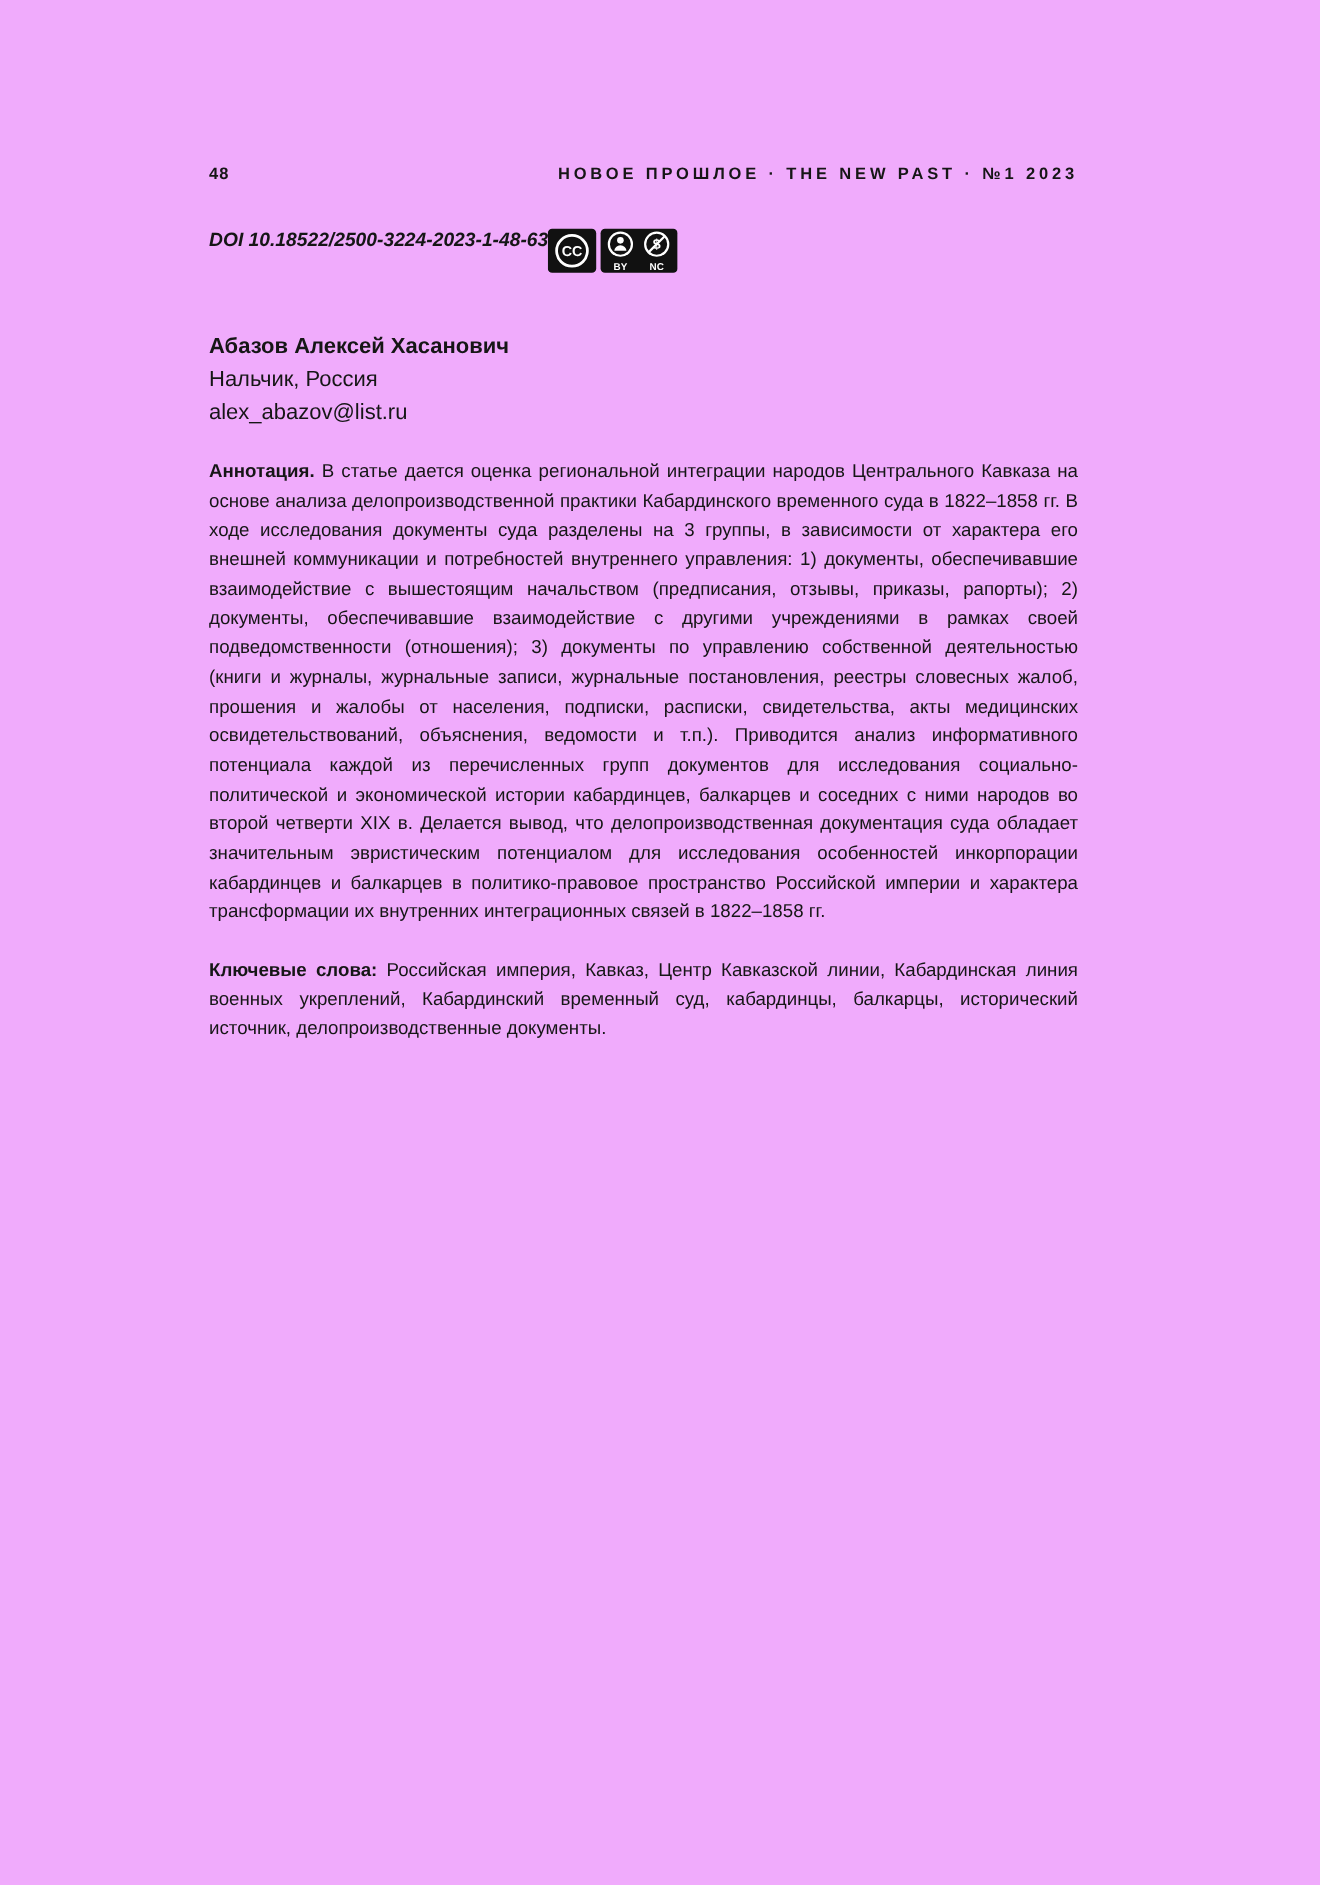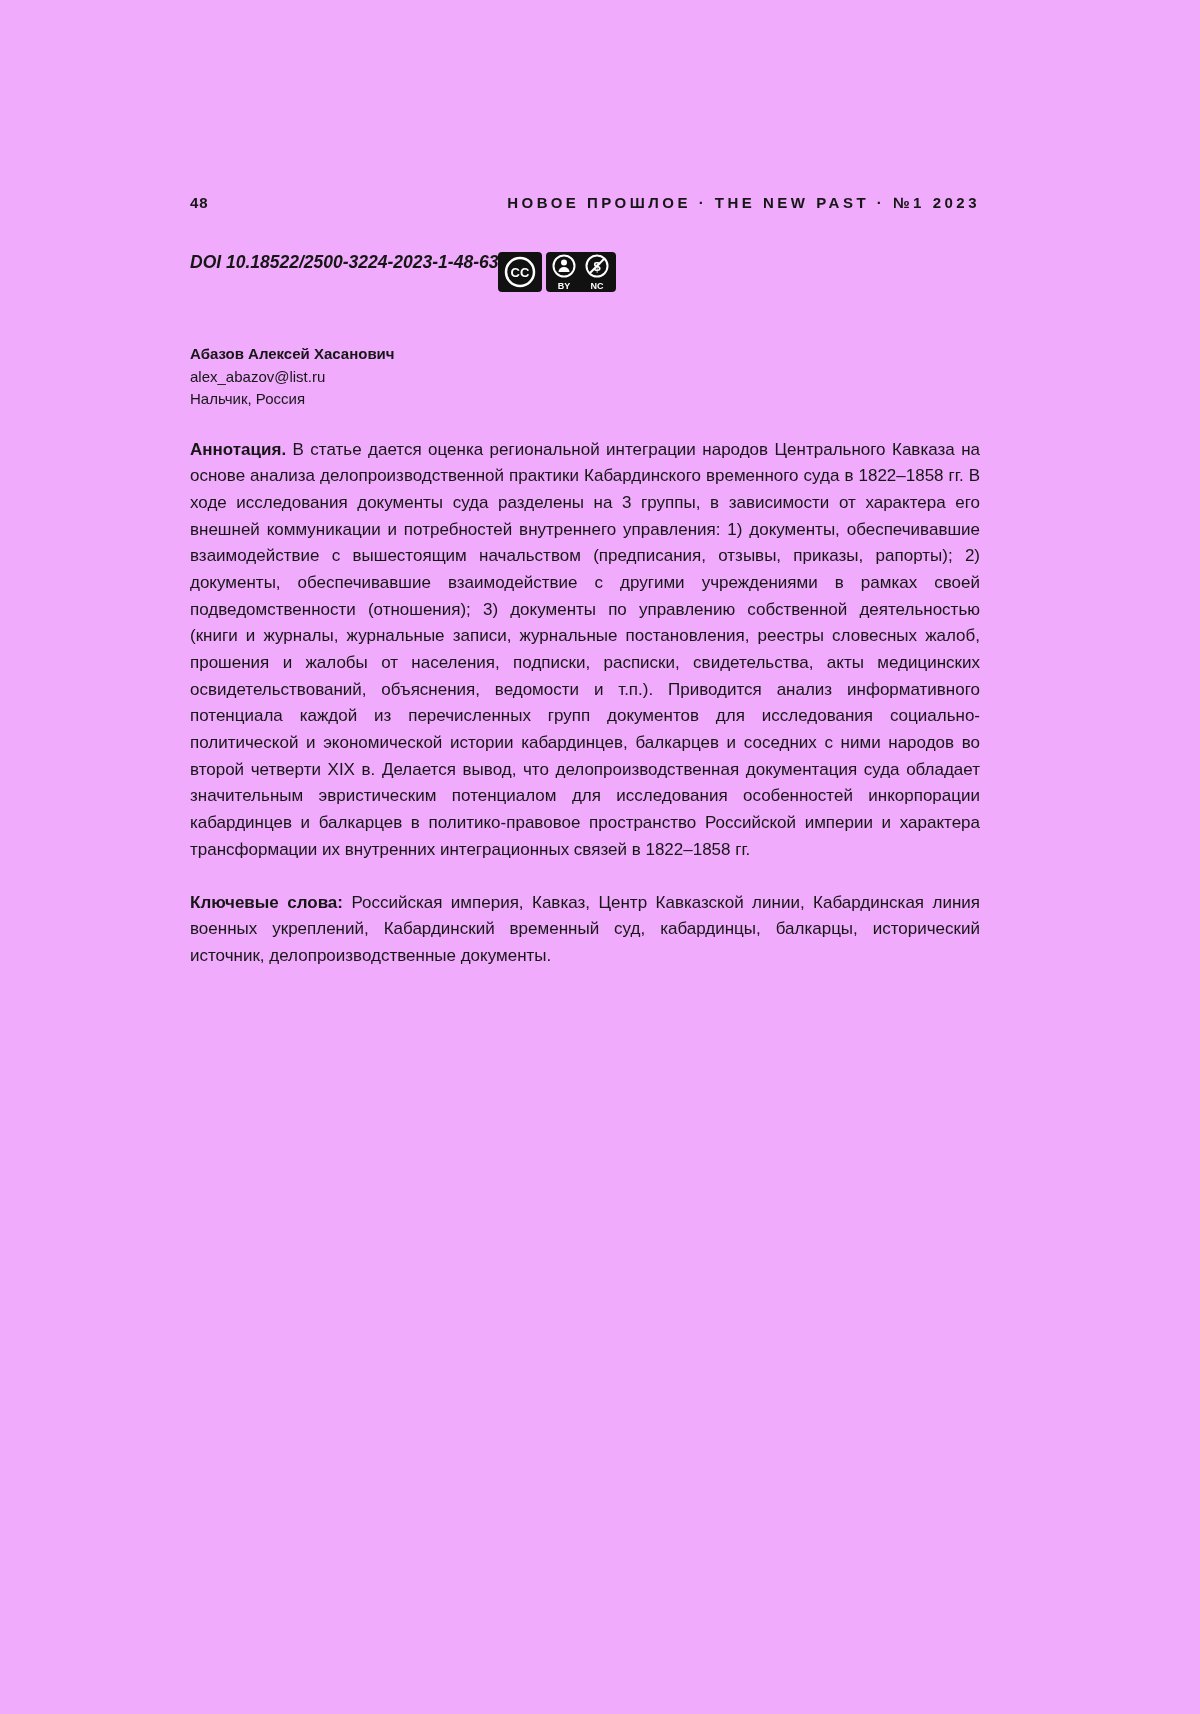--- a/index.html
+++ b/index.html
@@ -18,21 +18,21 @@
     width:790px;
   }
   .running-head {
     display:flex;
     justify-content:space-between;
     align-items:baseline;
     font-size:15px;
     font-weight:700;
   }
   .running-head .page-num { letter-spacing:1px; }
-  .running-head .journal { letter-spacing:3.5px; font-weight:700;margin-top:44px; }
+  .running-head .journal { letter-spacing:3.5px; font-weight:700; }
   .meta-row {
     display:flex;
     align-items:flex-start;
     margin-top:38px;
   }
   .meta-ids {
     font-style:italic;
     font-weight:600;
     font-size:17.5px;
     line-height:1.55;
@@ -40,21 +40,21 @@
   .cc-badge { flex:0 0 auto; margin-top:2px; }
   .article-title {
     margin:46px 0 0 0;
     font-size:35px;
     font-weight:700;
     line-height:1.28;
     letter-spacing:0.3px;
     white-space:pre-line;
     text-transform:uppercase;
   }
-  .author-block { margin-top:46px; font-size:15px; line-height:1.5; }
+  .author-block { margin-top:46px; font-size:20px; line-height:1.5; }
   .author-name { font-weight:700; }
   .abstract, .keywords {
     margin-top:26px;
     font-size:17px;
     line-height:1.57;
     text-align:justify;
   }
   .lbl { font-weight:700; }
 </style>
 </head>
@@ -90,22 +90,22 @@
           <text x="99" y="19.5" font-size="13" font-weight="bold" fill="#ffffff" text-anchor="middle" font-family="Liberation Sans, sans-serif">$</text>
           <line x1="92" y1="22" x2="106" y2="8" stroke="#ffffff" stroke-width="2"></line>
           <text x="99" y="38" font-size="9" font-weight="bold" fill="#ffffff" text-anchor="middle" font-family="Liberation Sans, sans-serif">NC</text>
         </svg>
       </div>
     </div>
 
 
     <div class="author-block">
       <div class="author-name">Абазов Алексей Хасанович</div>
+      <div>Нальчик, Россия</div>
       <div>alex_abazov@list.ru</div>
-      <div>Нальчик, Россия</div>
     </div>
 
     <p class="abstract"><span class="lbl">Аннотация.</span><span> В статье дается оценка региональной интеграции народов Центрального Кавказа на основе анализа делопроизводственной практики Кабардинского временного суда в 1822–1858 гг. В ходе исследования документы суда разделены на 3 группы, в зависимости от характера его внешней коммуникации и потребностей внутреннего управления: 1) документы, обеспечивавшие взаимодействие с вышестоящим начальством (предписания, отзывы, приказы, рапорты); 2) документы, обеспечивавшие взаимодействие с другими учреждениями в рамках своей подведомственности (отношения); 3) документы по управлению собственной деятельностью (книги и журналы, журнальные записи, журнальные постановления, реестры словесных жалоб, прошения и жалобы от населения, подписки, расписки, свидетельства, акты медицинских освидетельствований, объяснения, ведомости и т.п.). Приводится анализ информативного потенциала каждой из перечисленных групп документов для исследования социально-политической и экономической истории кабардинцев, балкарцев и соседних с ними народов во второй четверти XIX в. Делается вывод, что делопроизводственная документация суда обладает значительным эвристическим потенциалом для исследования особенностей инкорпорации кабардинцев и балкарцев в политико-правовое пространство Российской империи и характера трансформации их внутренних интеграционных связей в 1822–1858 гг.</span></p>
 
     <p class="keywords"><span class="lbl">Ключевые слова:</span><span> Российская империя, Кавказ, Центр Кавказской линии, Кабардинская линия военных укреплений, Кабардинский временный суд, кабардинцы, балкарцы, исторический источник, делопроизводственные документы.</span></p>
 
   </div>
 </div>
 
 </body></html>

